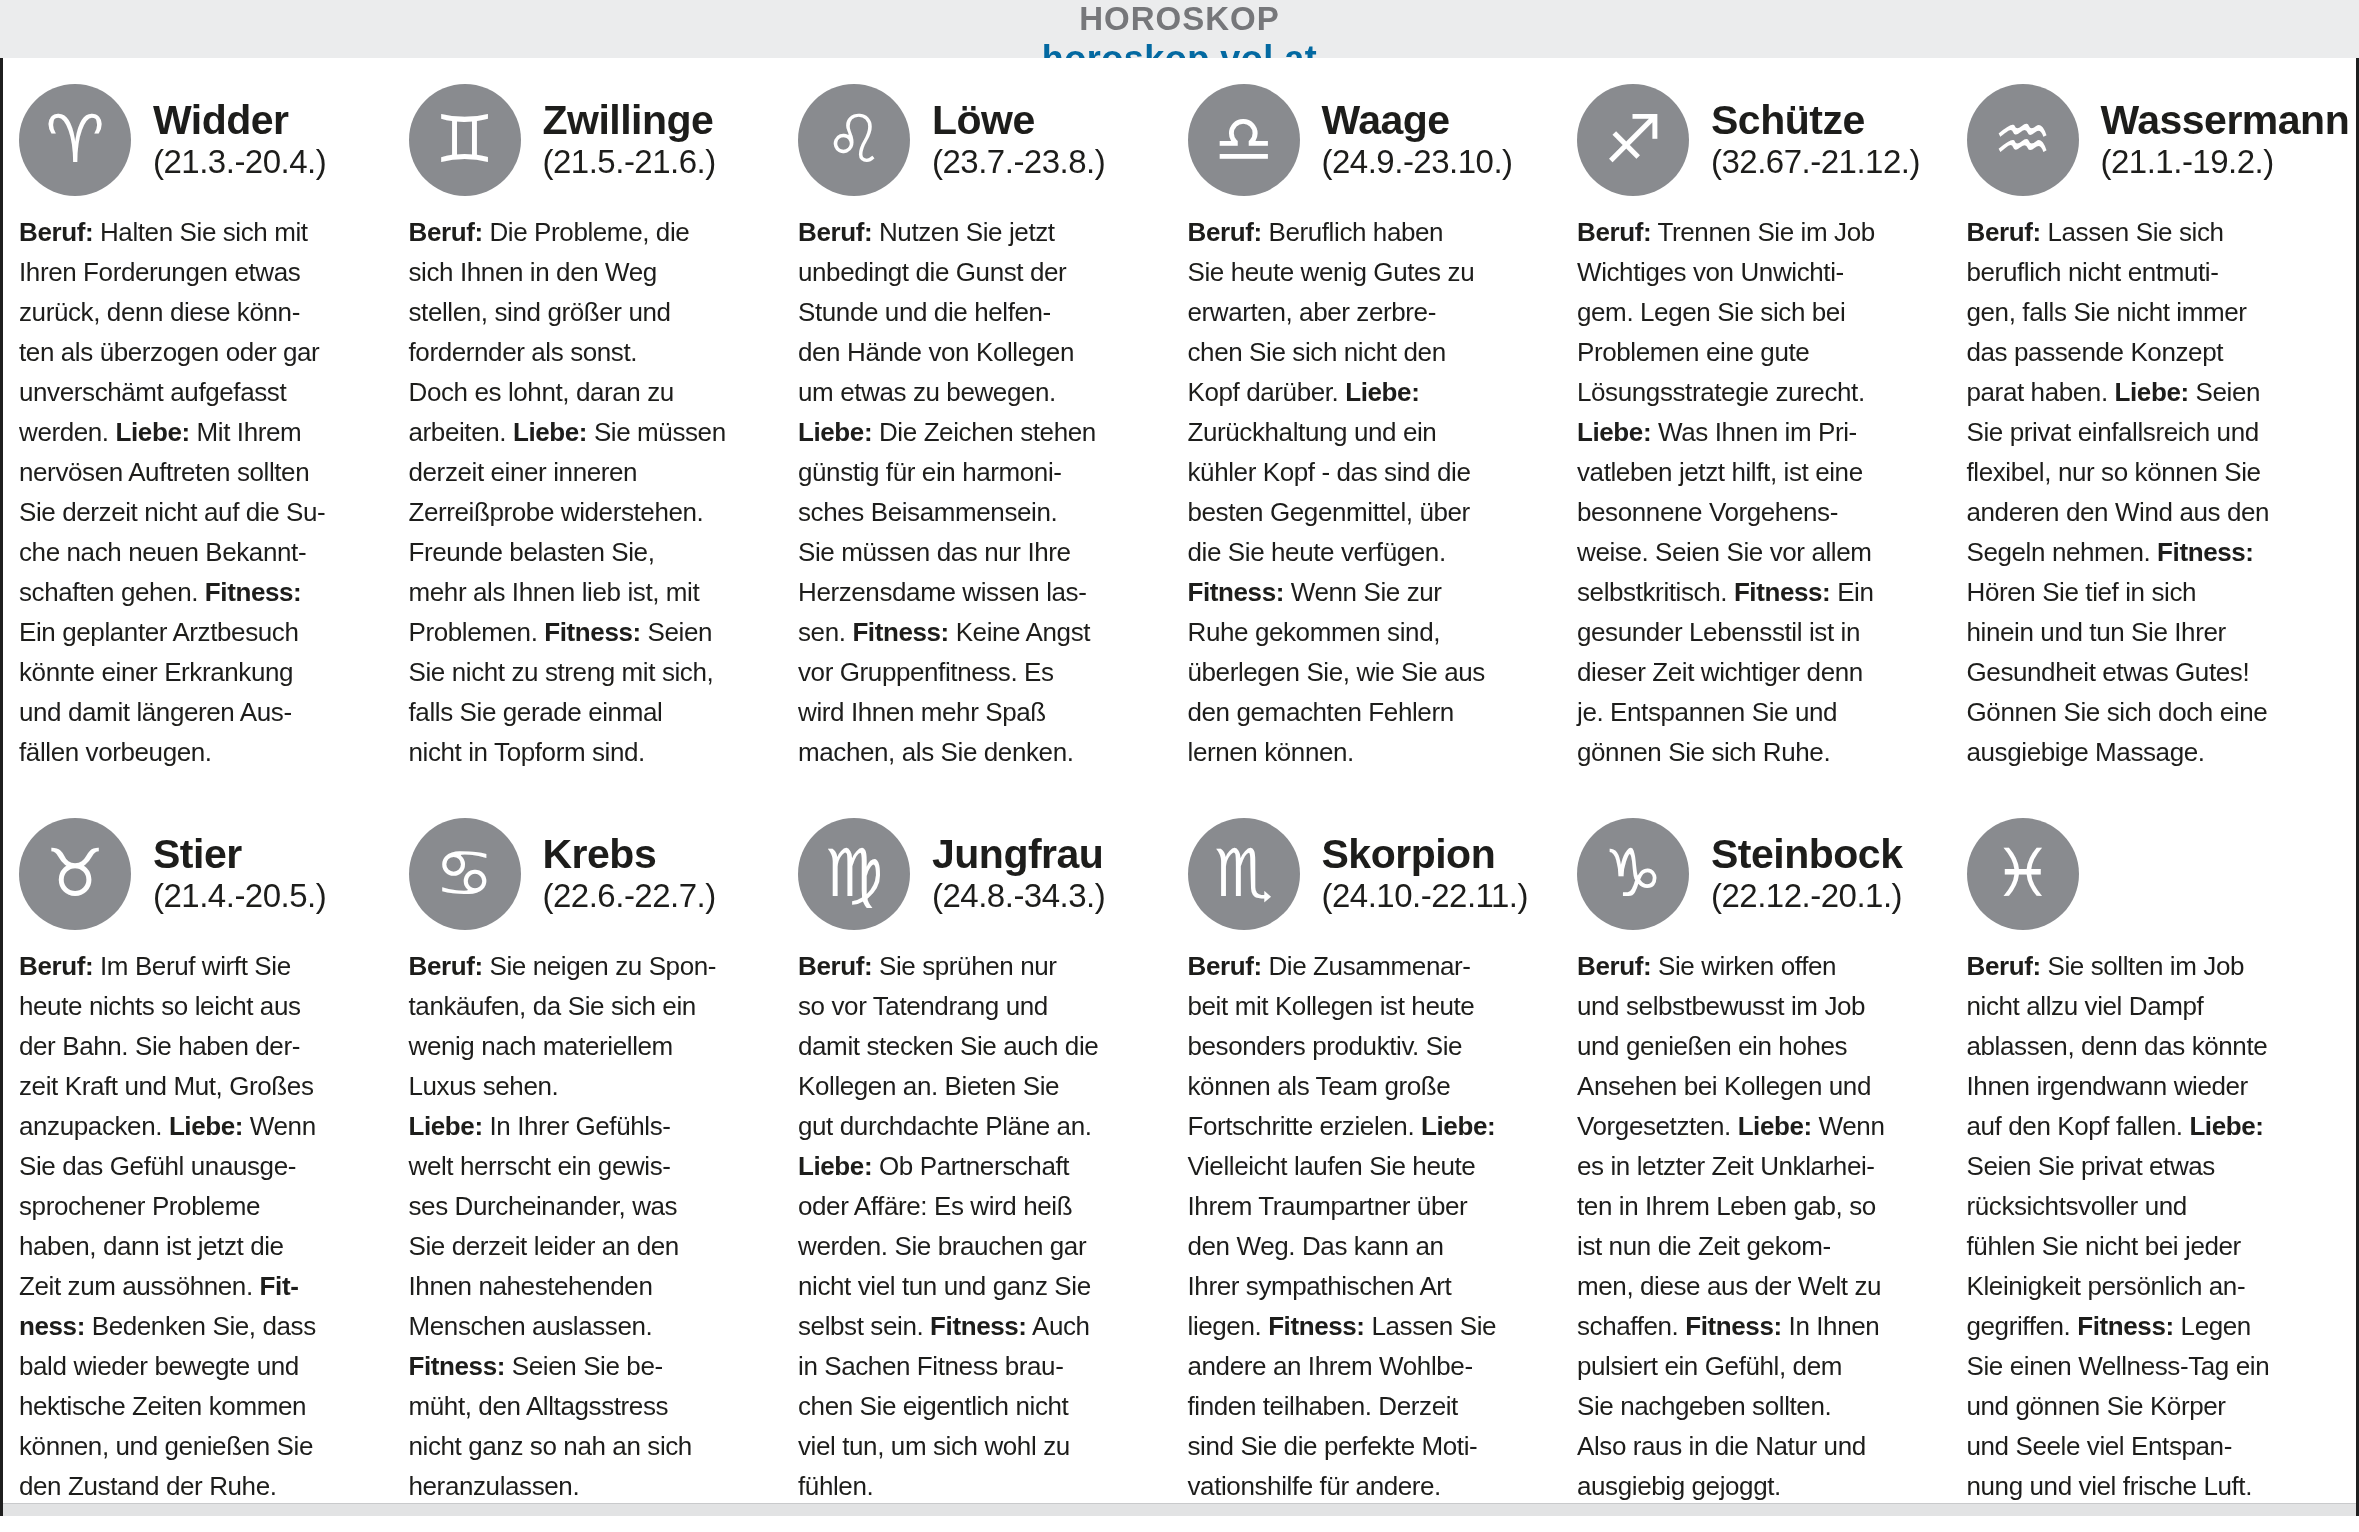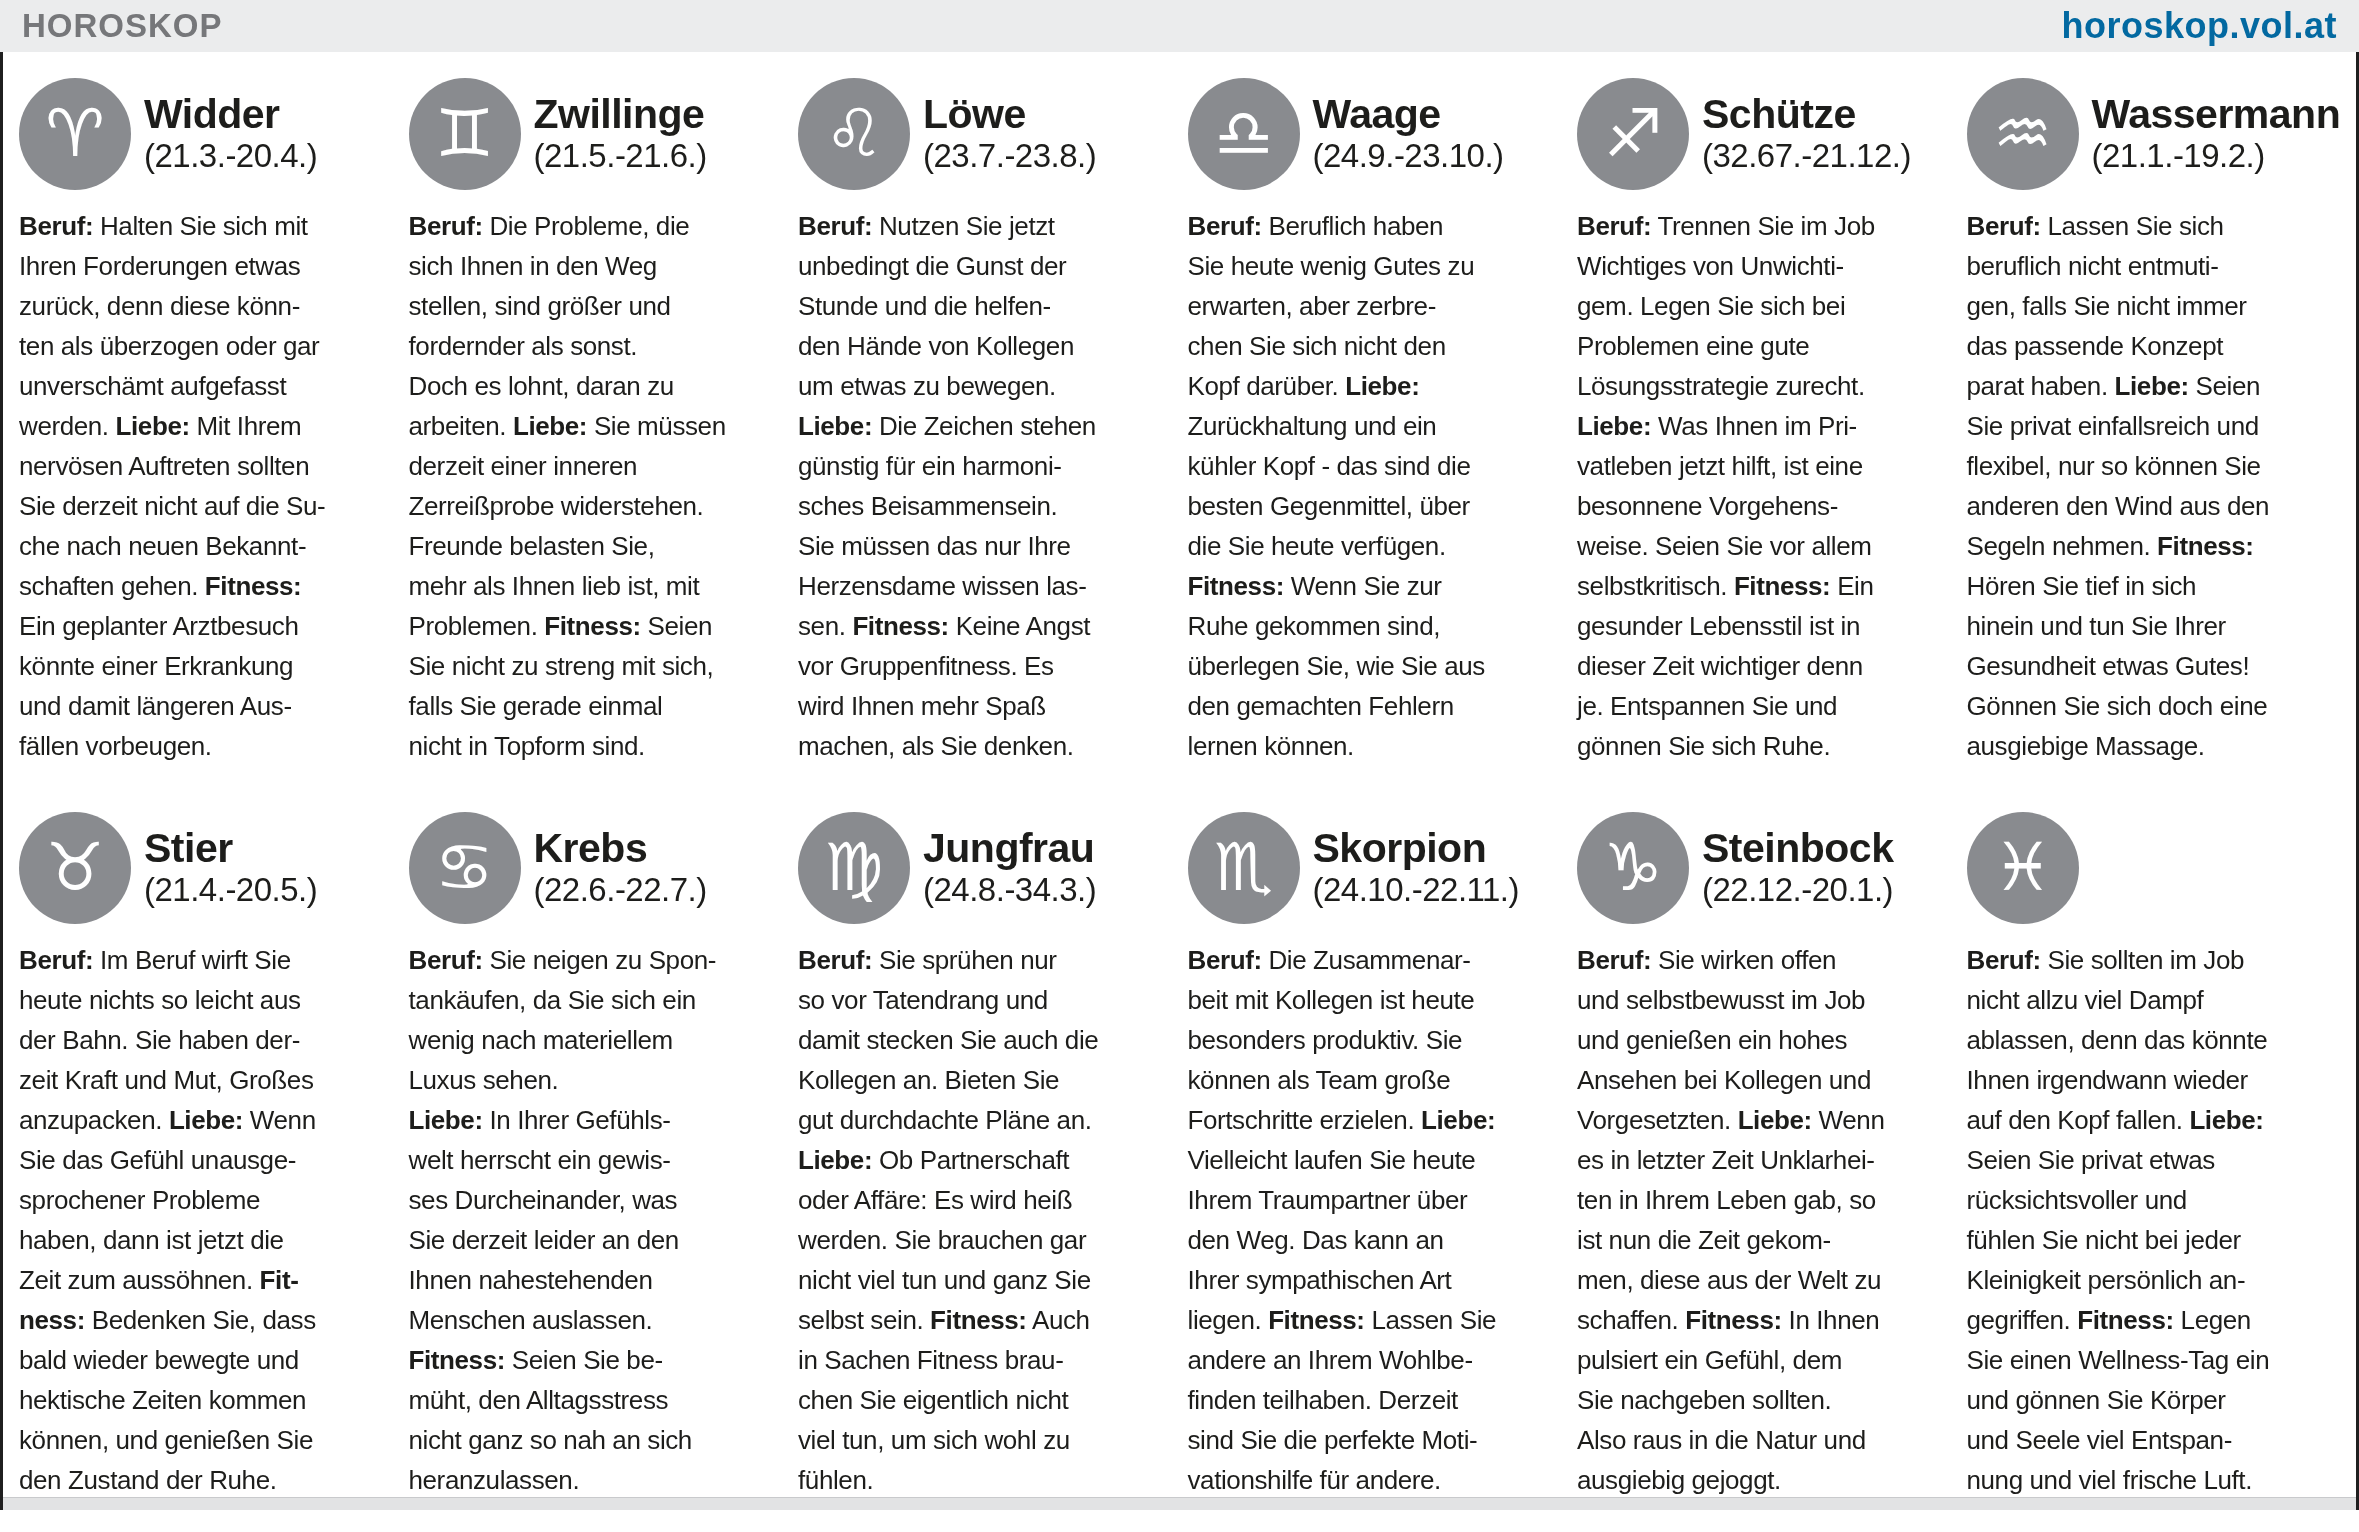--- a/index.html
+++ b/index.html
@@ -5,25 +5,26 @@
   html,body{margin:0;padding:0;}
   body{
     width:2359px;height:1532px;
     background:#ffffff;
     font-family:"Liberation Sans",sans-serif;
     color:#1d1d1b;
     overflow:hidden;
     position:relative;
   }
   .masthead{
-    height:52px;
+    height:58px;
     background:#ebeced;
     display:flex;align-items:center;justify-content:space-between;
     padding:0 22px;
     box-sizing:border-box;
+    flex-direction:column;
   }
   .masthead .rubric{
     font-size:33px;font-weight:bold;color:#76777a;letter-spacing:1px;
   }
   .masthead .site{
     font-size:36px;font-weight:bold;color:#0369a1;letter-spacing:0.5px;
   }
   .content{
     position:relative;
     height:1458px;
@@ -45,21 +46,21 @@
     margin-bottom:16px;
   }
   .icon{
     flex:0 0 auto;
     width:112px;height:112px;border-radius:50%;
     background:#898b8f;color:#ffffff;
     display:flex;align-items:center;justify-content:center;
     font-family:"DejaVu Sans",sans-serif;
     font-size:66px;line-height:1;
   }
-  .sign-title-block{min-width:0;}
+  .sign-title-block{min-width:0;margin-left:9px;}
   .sign-name{
     font-size:41px;font-weight:bold;line-height:1.12;
     letter-spacing:-0.5px;white-space:nowrap;
   }
   .sign-dates{
     font-size:33px;line-height:1.18;letter-spacing:-0.5px;white-space:nowrap;
   }
   .sign-text{
     font-size:26px;line-height:40px;letter-spacing:-0.4px;
     white-space:nowrap;

